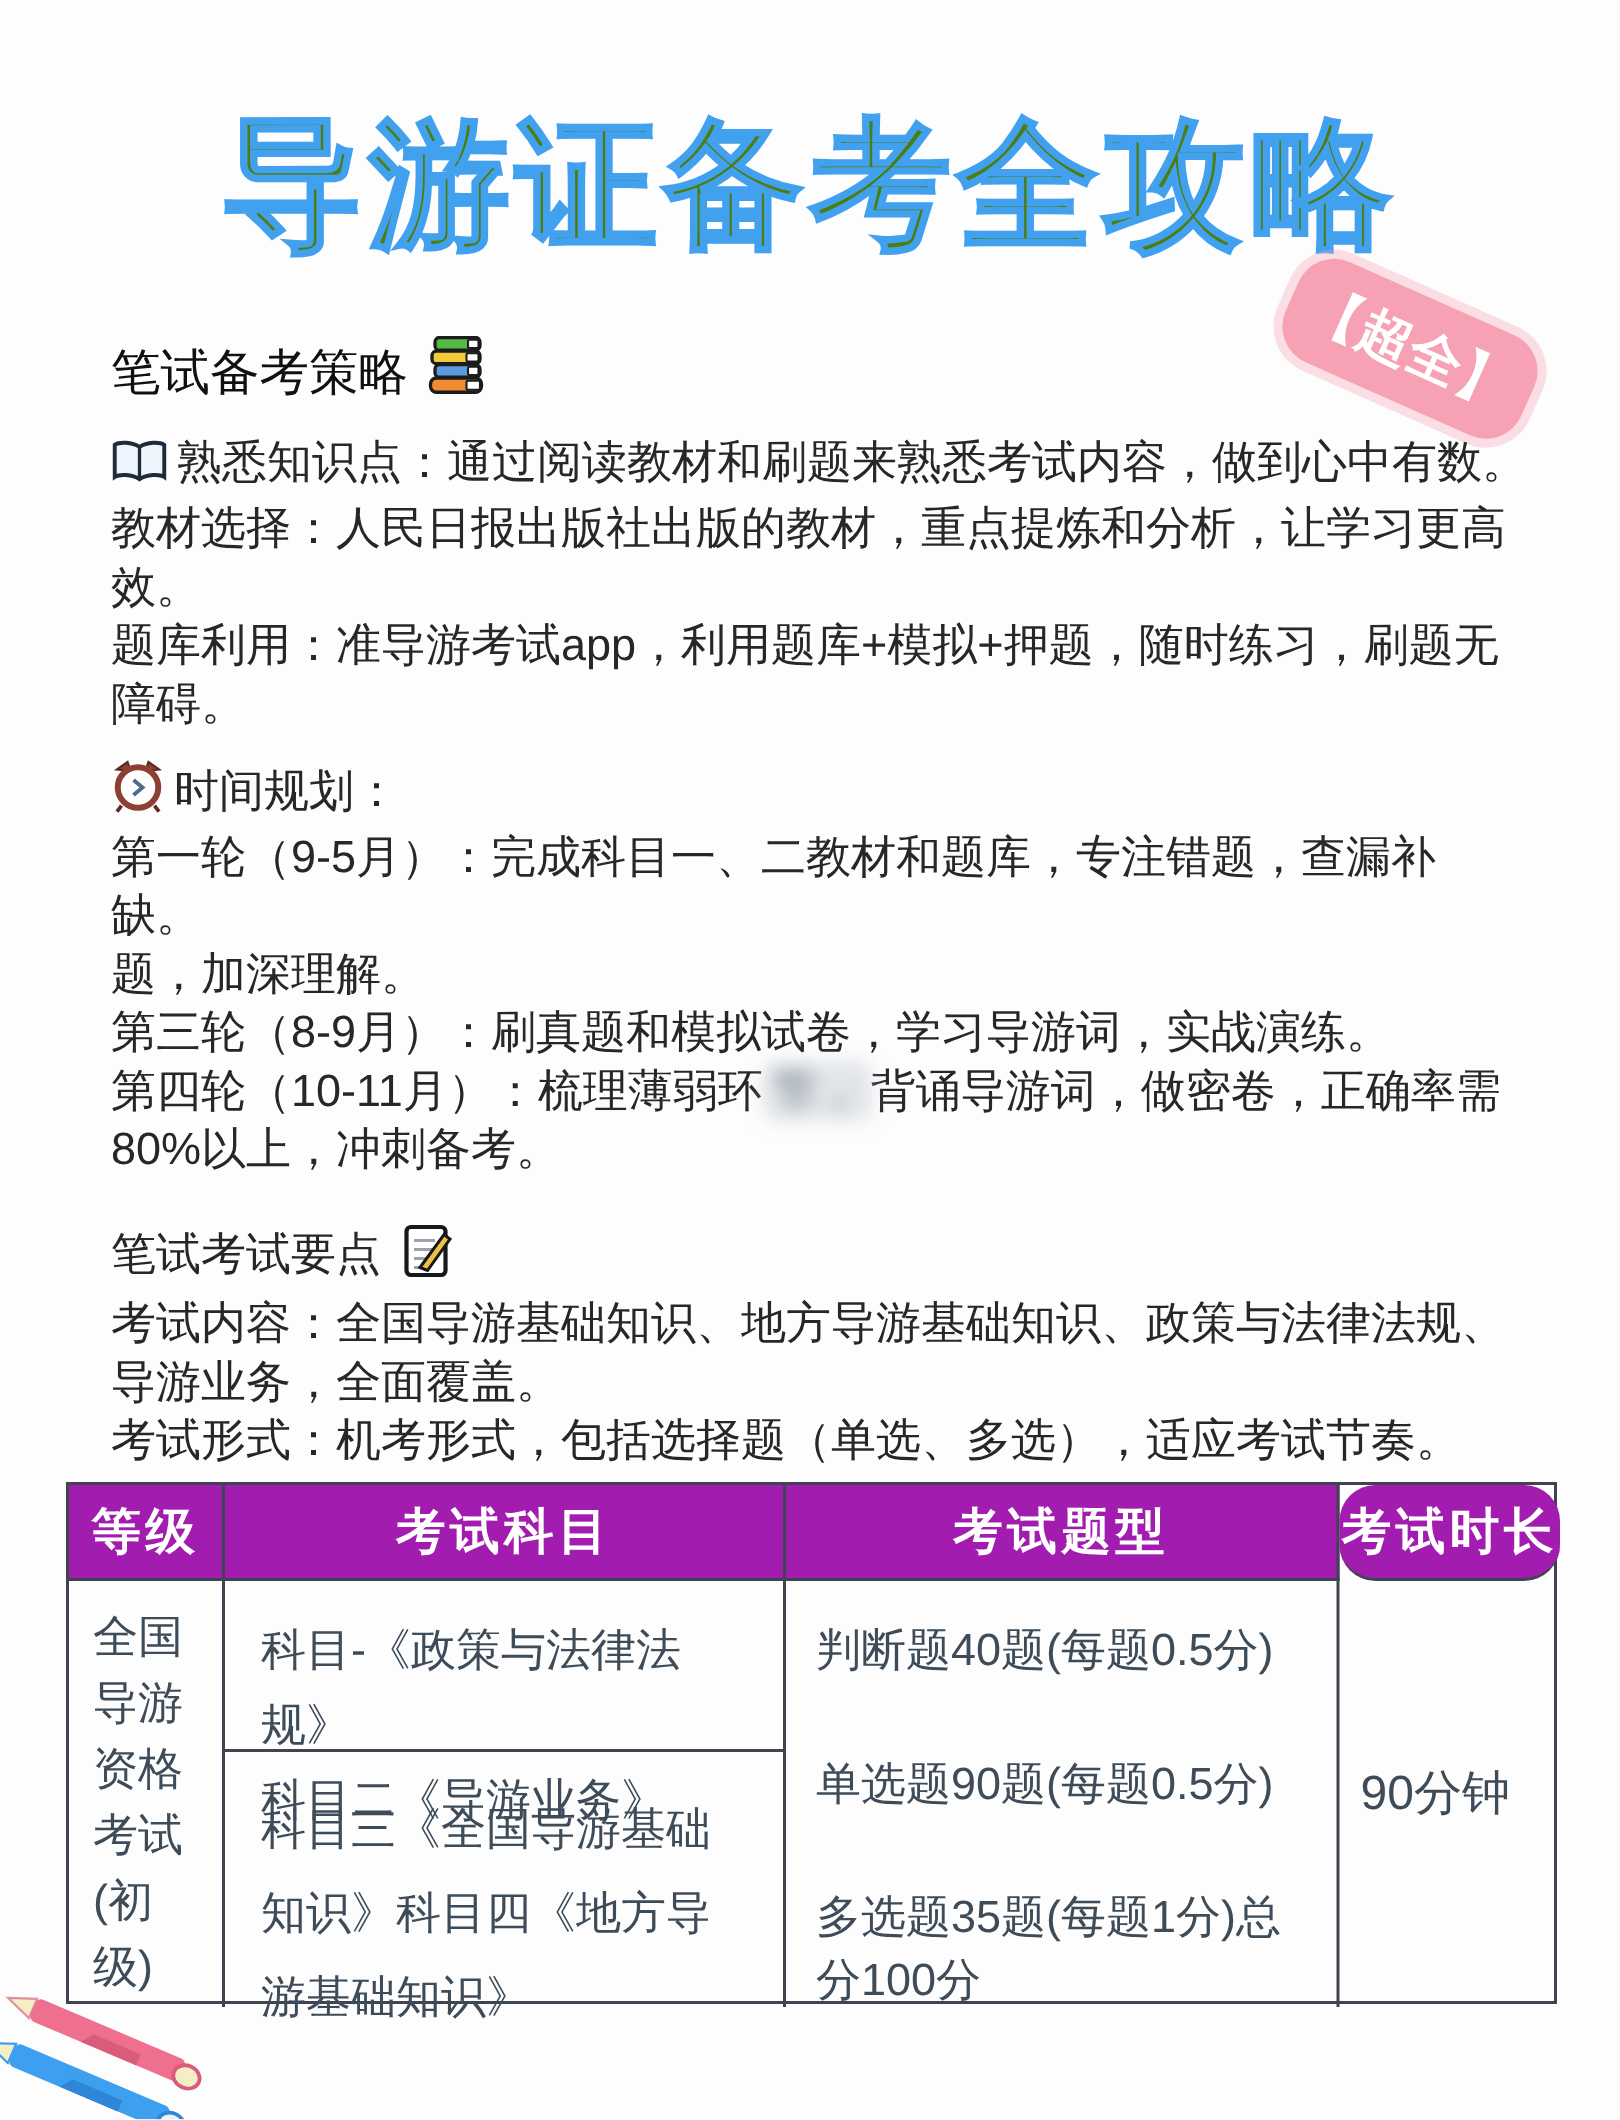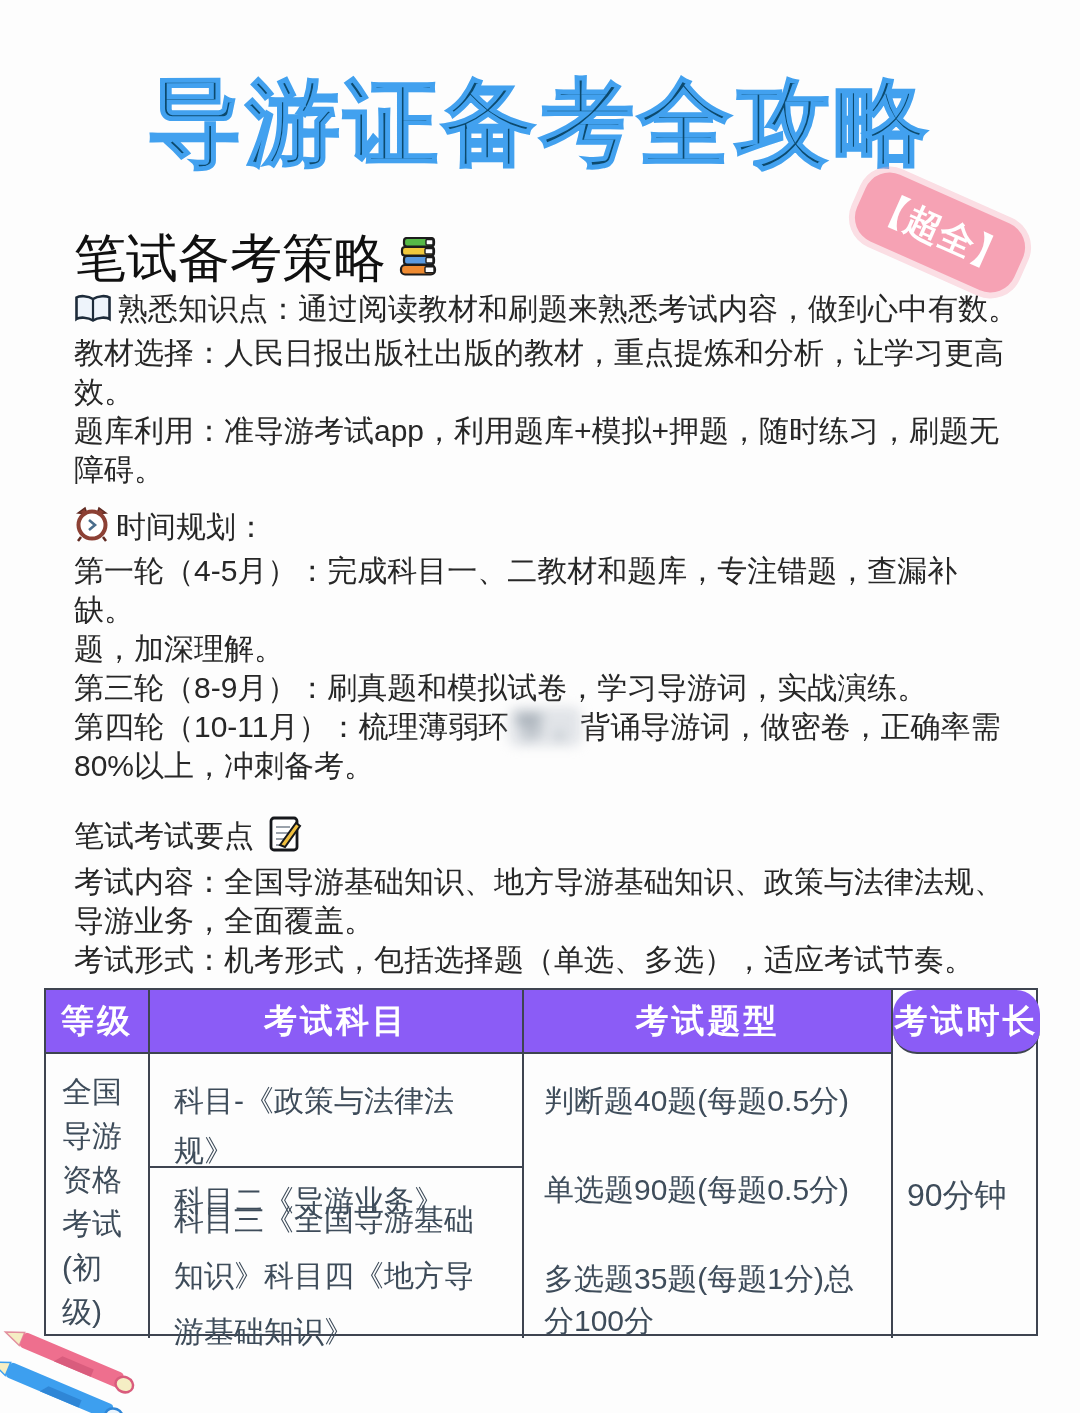--- a/index.html
+++ b/index.html
@@ -6,38 +6,38 @@
   body { font-family:"Liberation Sans","DejaVu Sans",sans-serif; background:#ffffff; }
   .page {
     position:relative; width:1080px; height:1413px;
     background:#fdfdfd; overflow:hidden;
   }
   
   .main-title {
     position:absolute; top:60px; left:0; right:0;
     text-align:center;
     font-size:94px; font-weight:800; letter-spacing:4px;
-    color:#0c4a6e;
+    color:#4d7c0f;
     -webkit-text-stroke:2px #42A1EF;
   }
   
   .badge {
     position:absolute; top:196px; right:54px;
     transform:rotate(24deg);
     background:#F6A2B4;
     color:#ffffff;
     font-size:36px; font-weight:800;
     padding:12px 14px;
     border-radius:26px;
     box-shadow:0 0 0 6px rgba(246,162,180,0.35);
   }
   
   .section-heading {
     position:absolute; left:74px; top:224px;
-    font-size:52px; color:#101010; font-weight:500;
+    font-size:33px; color:#101010; font-weight:500;
     display:flex; align-items:center; gap:6px;
   }
   .textblock {
     position:absolute; left:74px; width:960px;
     font-size:30px; color:#272727; line-height:39px;
   }
   .tb-intro { top:289px; }
   .tb-schedule { top:506px; }
   .tb-keypoints { top:815px; }
   .line { white-space:nowrap; }
@@ -62,21 +62,21 @@
       "h1 h2 h3 h4"
       "lv s1 qt du"
       "lv s2 qt du";
     border:2px solid #3e4450;
     box-sizing:border-box;
     color:#3E4C5A;
     font-size:30px;
   }
   .cell { box-sizing:border-box; }
   .th {
-    background:#8b5cf6;
+    background:#a21caf;
     color:#ffffff;
     font-weight:700; font-size:33px; letter-spacing:3px;
     display:flex; align-items:center; justify-content:center;
     border-bottom:2px solid #3e4450;
   }
   .br { border-right:2px solid #3e4450; }
   .h1c{grid-area:h1;} .h2c{grid-area:h2;} .h3c{grid-area:h3;} .h4c{grid-area:h4;border-radius:24px;}
   .level-cell {
     grid-area:lv;
     padding:16px 14px 0 16px;
@@ -157,21 +157,21 @@
         <svg width="36" height="36" viewBox="0 0 36 36">
           <path d="M4 7 L11 2 L13 8 Z" fill="#8c4034" stroke="#5f2a22" stroke-width="1.5"></path>
           <path d="M32 7 L25 2 L23 8 Z" fill="#8c4034" stroke="#5f2a22" stroke-width="1.5"></path>
           <line x1="7" y1="31" x2="4" y2="35" stroke="#5f2a22" stroke-width="2.5"></line>
           <line x1="29" y1="31" x2="32" y2="35" stroke="#5f2a22" stroke-width="2.5"></line>
           <circle cx="18" cy="19" r="13.5" fill="#ffffff" stroke="#8c4034" stroke-width="4"></circle>
           <polyline points="15,14 21,19 15,24" fill="none" stroke="#4a6d8c" stroke-width="2.6"></polyline>
         </svg>
       </span><span>时间规划：</span>
     </div>
-    <div class="line">第一轮（4-5月）：完成科目一、二教材和题库，专注错题，查漏补</div>
+    <div class="line">第一轮（9-5月）：完成科目一、二教材和题库，专注错题，查漏补</div>
     <div class="line">缺。</div>
     <div class="line">题，加深理解。</div>
     <div class="line">第三轮（8-9月）：刷真题和模拟试卷，学习导游词，实战演练。</div>
     <div class="line">
       <span>第四轮（10-11月）：梳理薄弱环</span><span class="blur-patch">节，</span><span>背诵导游词，做密卷，正确率需</span>
     </div>
     <div class="line">80%以上，冲刺备考。</div>
   </div>
 
   <div class="textblock tb-keypoints">

